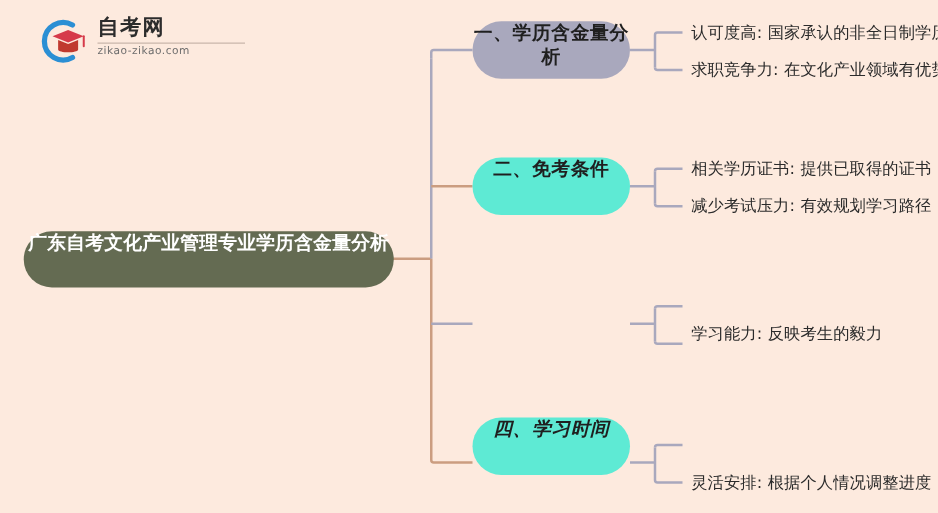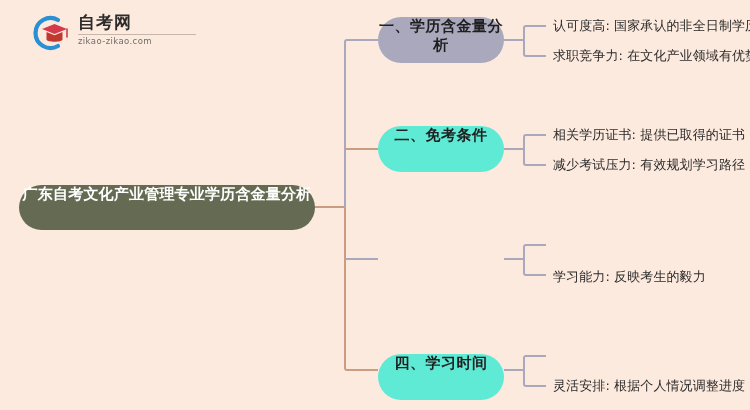--- a/index.html
+++ b/index.html
@@ -106,21 +106,21 @@
     color: #1f1f1f;
     letter-spacing: 0.5px;
     left: 378px;
   }
   .b-purple { background: #a9a8bd; }
   .b-salmon { background: #5eead4; }
 
   .node-branch.n1 { top: 17px; }
   .node-branch.n2 { top: 126px; }
   .node-branch.n3 { top: 236px; }
-  .node-branch.n4 { top: 354px; }
+  .node-branch.n4 { top: 334px; font-style: italic; }
 
   
   .leaf {
     position: absolute;
     left: 553px;
     height: 26px;
     display: flex;
     align-items: center;
     font-size: 13px;
     color: #2b2b2b;
@@ -198,17 +198,17 @@
   <div class="node node-branch b-salmon n4">
     <span>四、学习时间</span>
   </div>
 
   <div class="leaf" style="top:13px">认可度高: 国家承认的非全日制学历</div>
   <div class="leaf" style="top:43px">求职竞争力: 在文化产业领域有优势</div>
 
   <div class="leaf" style="top:152px">减少考试压力: 有效规划学习路径</div>
   <div class="leaf" style="top:122px">相关学历证书: 提供已取得的证书</div>
 
-  <div class="leaf" style="top:264px">学习能力: 反映考生的毅力</div>
+  <div class="leaf" style="top:254px">学习能力: 反映考生的毅力</div>
 
   <div class="leaf" style="top:373px">灵活安排: 根据个人情况调整进度</div>
 
 </div>
 
 </body></html>

